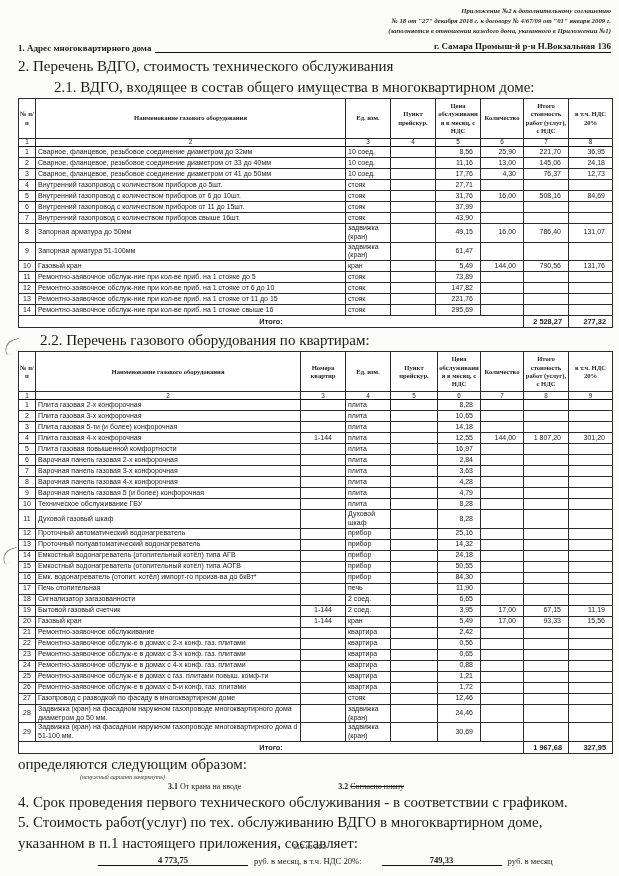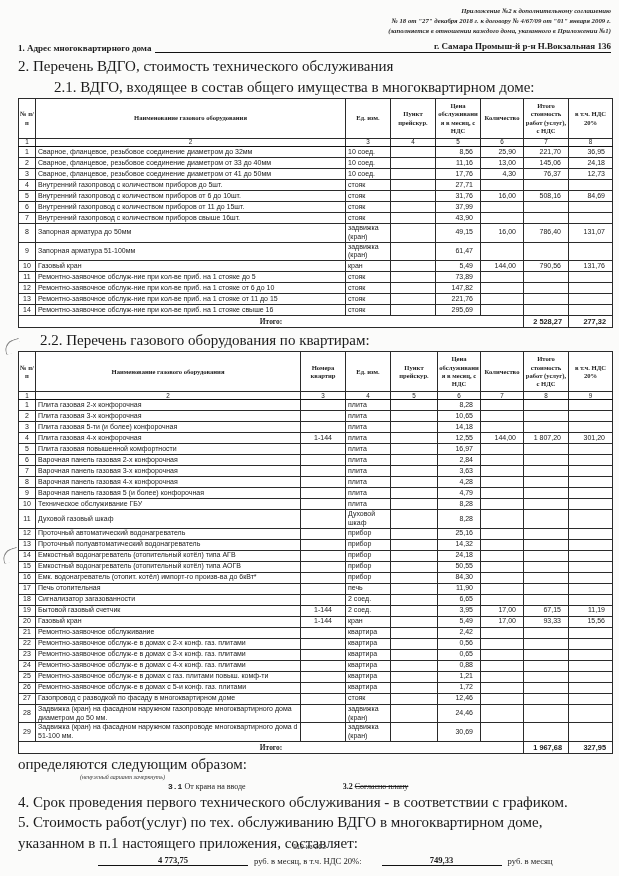--- a/index.html
+++ b/index.html
@@ -22,28 +22,28 @@
 
   table { border-collapse:collapse; table-layout:fixed; width:594px; background:#fff; }
   td, th { border:1px solid #2b2b2b; vertical-align:middle; overflow:hidden; }
   th { font-family:"Liberation Serif", serif; font-weight:bold; font-size:6.6px; line-height:1.25; text-align:center; overflow-wrap:anywhere; padding:1px; }
   .hdr th { height:40px; }
   .nums td { font-size:6.3px; text-align:center; height:8px; line-height:1; border-bottom:1.4px solid #111; font-family:"Liberation Sans", sans-serif; }
   tbody td { font-family:"Liberation Sans", sans-serif; font-size:7px; line-height:1.25; height:11px; padding:0 1px; }
   td.c { text-align:center; }
   td.l { text-align:left; padding-left:2px; }
   td.r { text-align:right; padding-right:7px; }
-  .total td { height:12px; font-size:7.4px; font-weight:bold; font-family:Liberation Serif, serif; }
+  .total td { height:12px; font-size:7.4px; font-weight:bold; font-family:Liberation Sans, sans-serif; }
   .total .lbl { text-align:center; }
   .total .val { text-align:right; padding-right:6px; font-family:"Liberation Sans", sans-serif; }
 
   .sec3-note { font-style:italic; font-size:6px; padding-left:62px; color:#333; }
   .sub-row { font-size:8px; margin:2px 0 1px 0; }
   .sub-row .num { font-weight:bold; }
-  .sub31 { margin-left:150px;font-family:Liberation Mono, monospace; }
+  .sub31 { margin-left:150px; }
   .sub32 { margin-left:95px; }
   .strike { text-decoration:line-through; }
 
   .cost-line { font-size:8.6px; margin-top:2px; display:flex; align-items:flex-end; }
   .cost-val { font-weight:bold; border-bottom:1.4px solid #111; text-align:center; display:inline-block; }
   .cv1 { width:150px; margin-left:80px; }
   .cv2 { width:120px; margin-left:18px; }
   .cost-lbl { padding-left:6px; padding-right:2px; }
 
   .footer { position:absolute; left:0; bottom:26px; width:100%; text-align:center; font-family:"Liberation Sans", sans-serif; font-size:6.8px; color:#3a3a3a; }

